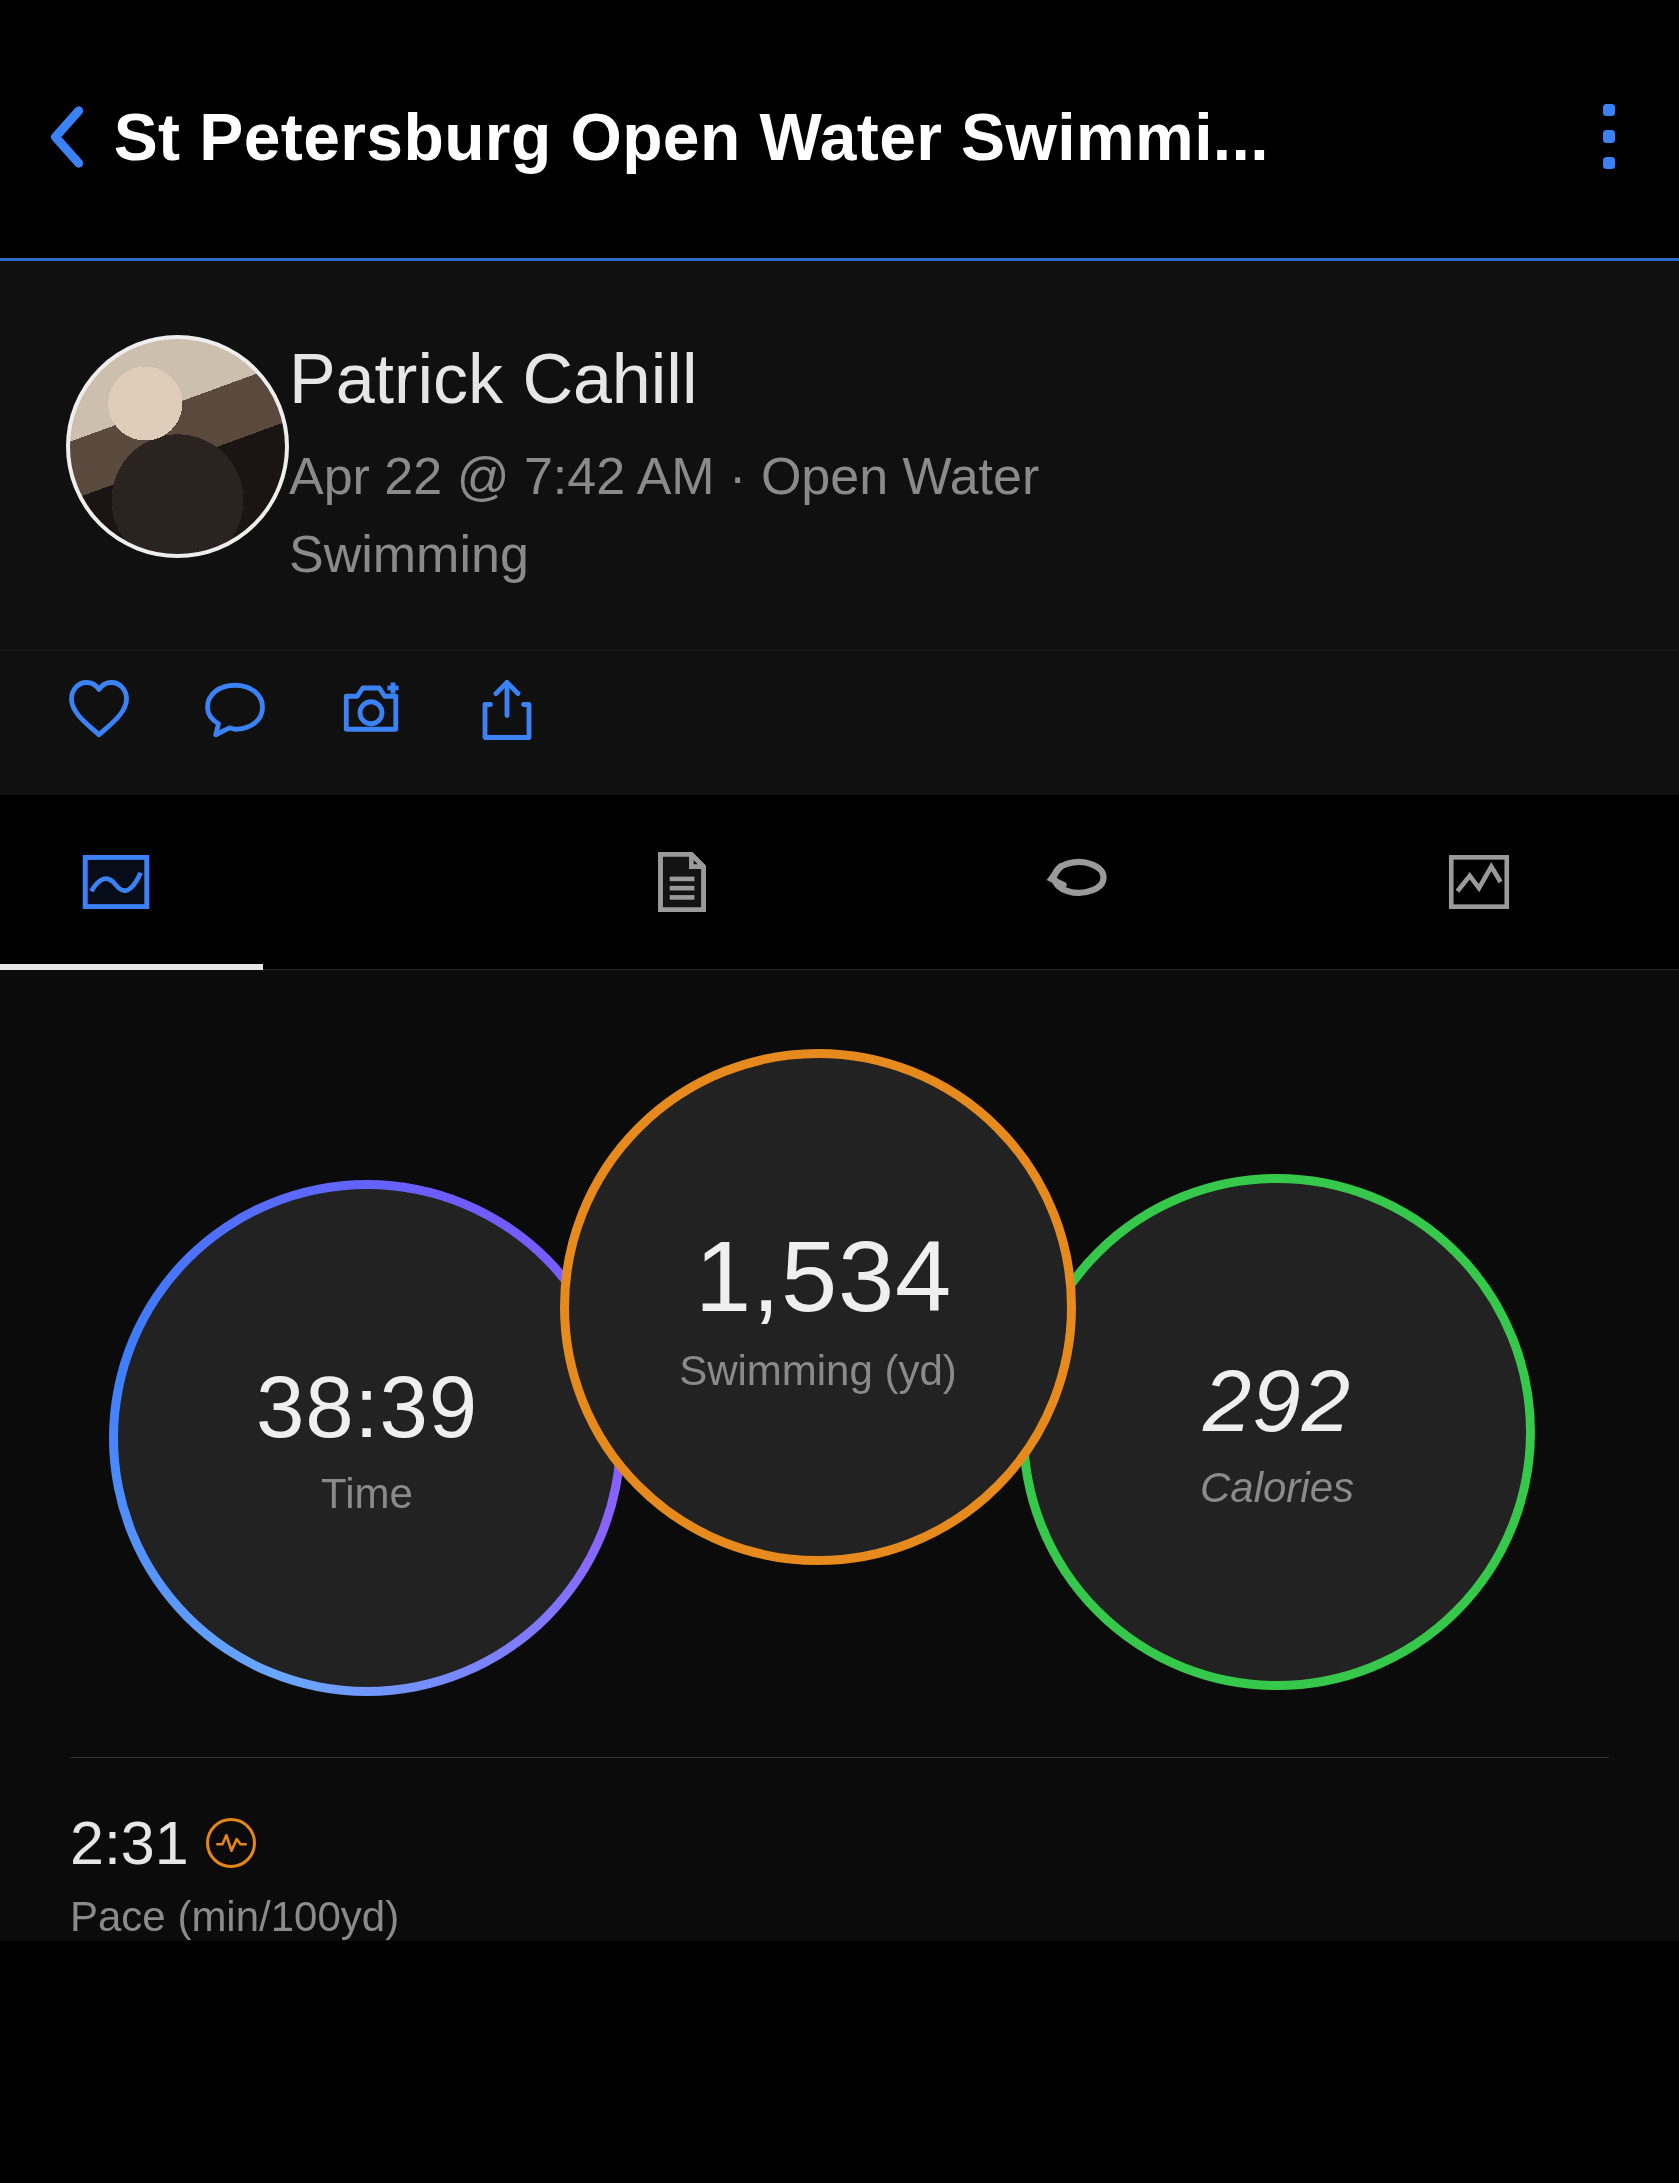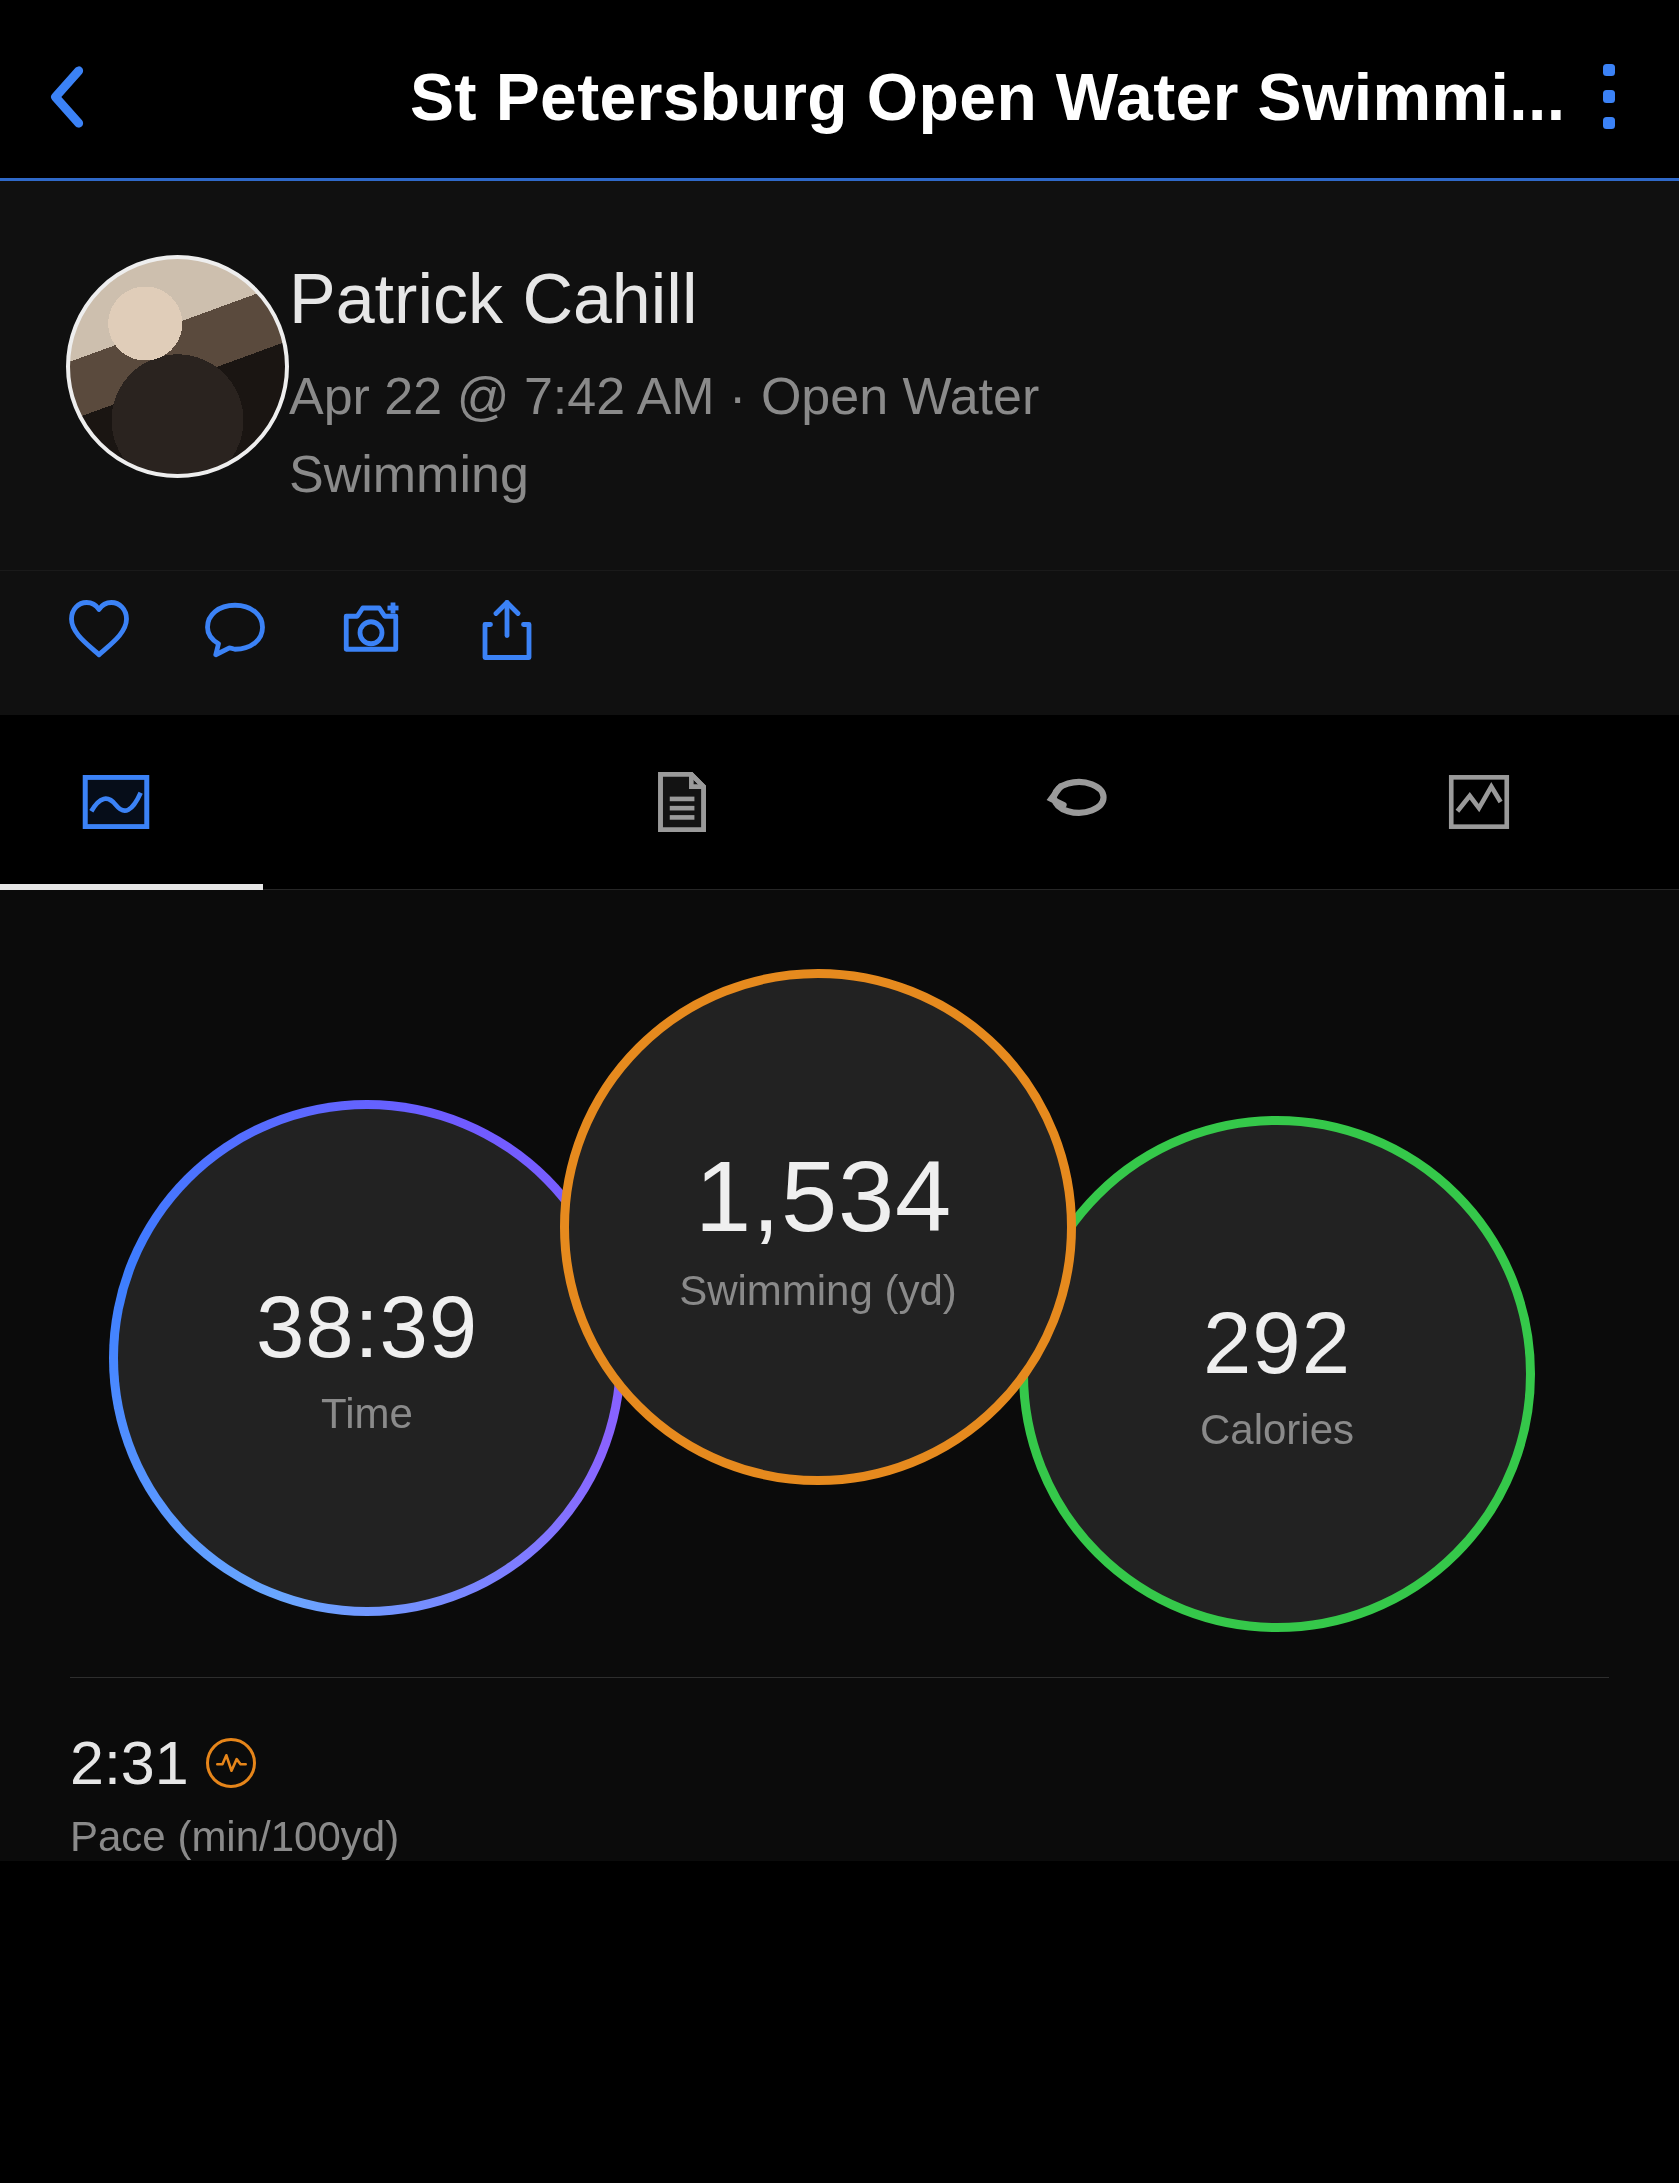--- a/index.html
+++ b/index.html
@@ -8,25 +8,24 @@
     height: 2183px;
     background: #000;
     font-family: -apple-system, "Helvetica Neue", Arial, sans-serif;
     color: #fff;
     overflow: hidden;
   }
 
   
   .appbar {
     position: relative;
-    height: 181px;
+    height: 261px;
     display: flex;
     align-items: center;
     padding: 12px 44px 0 35px;
-    text-align: right;
   }
   .appbar .back {
     width: 70px; height: 70px;
     display: flex; align-items: center; justify-content: center;
     color: #3b82f6;
     margin-right: 8.7px;
     flex: 0 0 auto;
   }
   .appbar .title {
     font-size: 66px;
@@ -169,23 +168,24 @@
   .circ-dist {
     width: 516px; height: 516px;
     left: 560px; top: 79px;
     border: 9.6px solid #e68a1e;
     z-index: 3;
   }
   .circ-dist .val { font-size: 101px; margin-left: 11px; }
   
   .circ-cal {
     width: 516px; height: 516px;
-    left: 1019px; top: 226px;
+    left: 1019px; top: 204px;
     border: 9.6px solid #35c84a;
     z-index: 1;
+    font-style: italic;
   }
 
   
   .small-stats {
     background: #0b0b0b;
     display: flex;
     padding: 0 70px;
     gap: 57px;
   }
   .small-stat {

